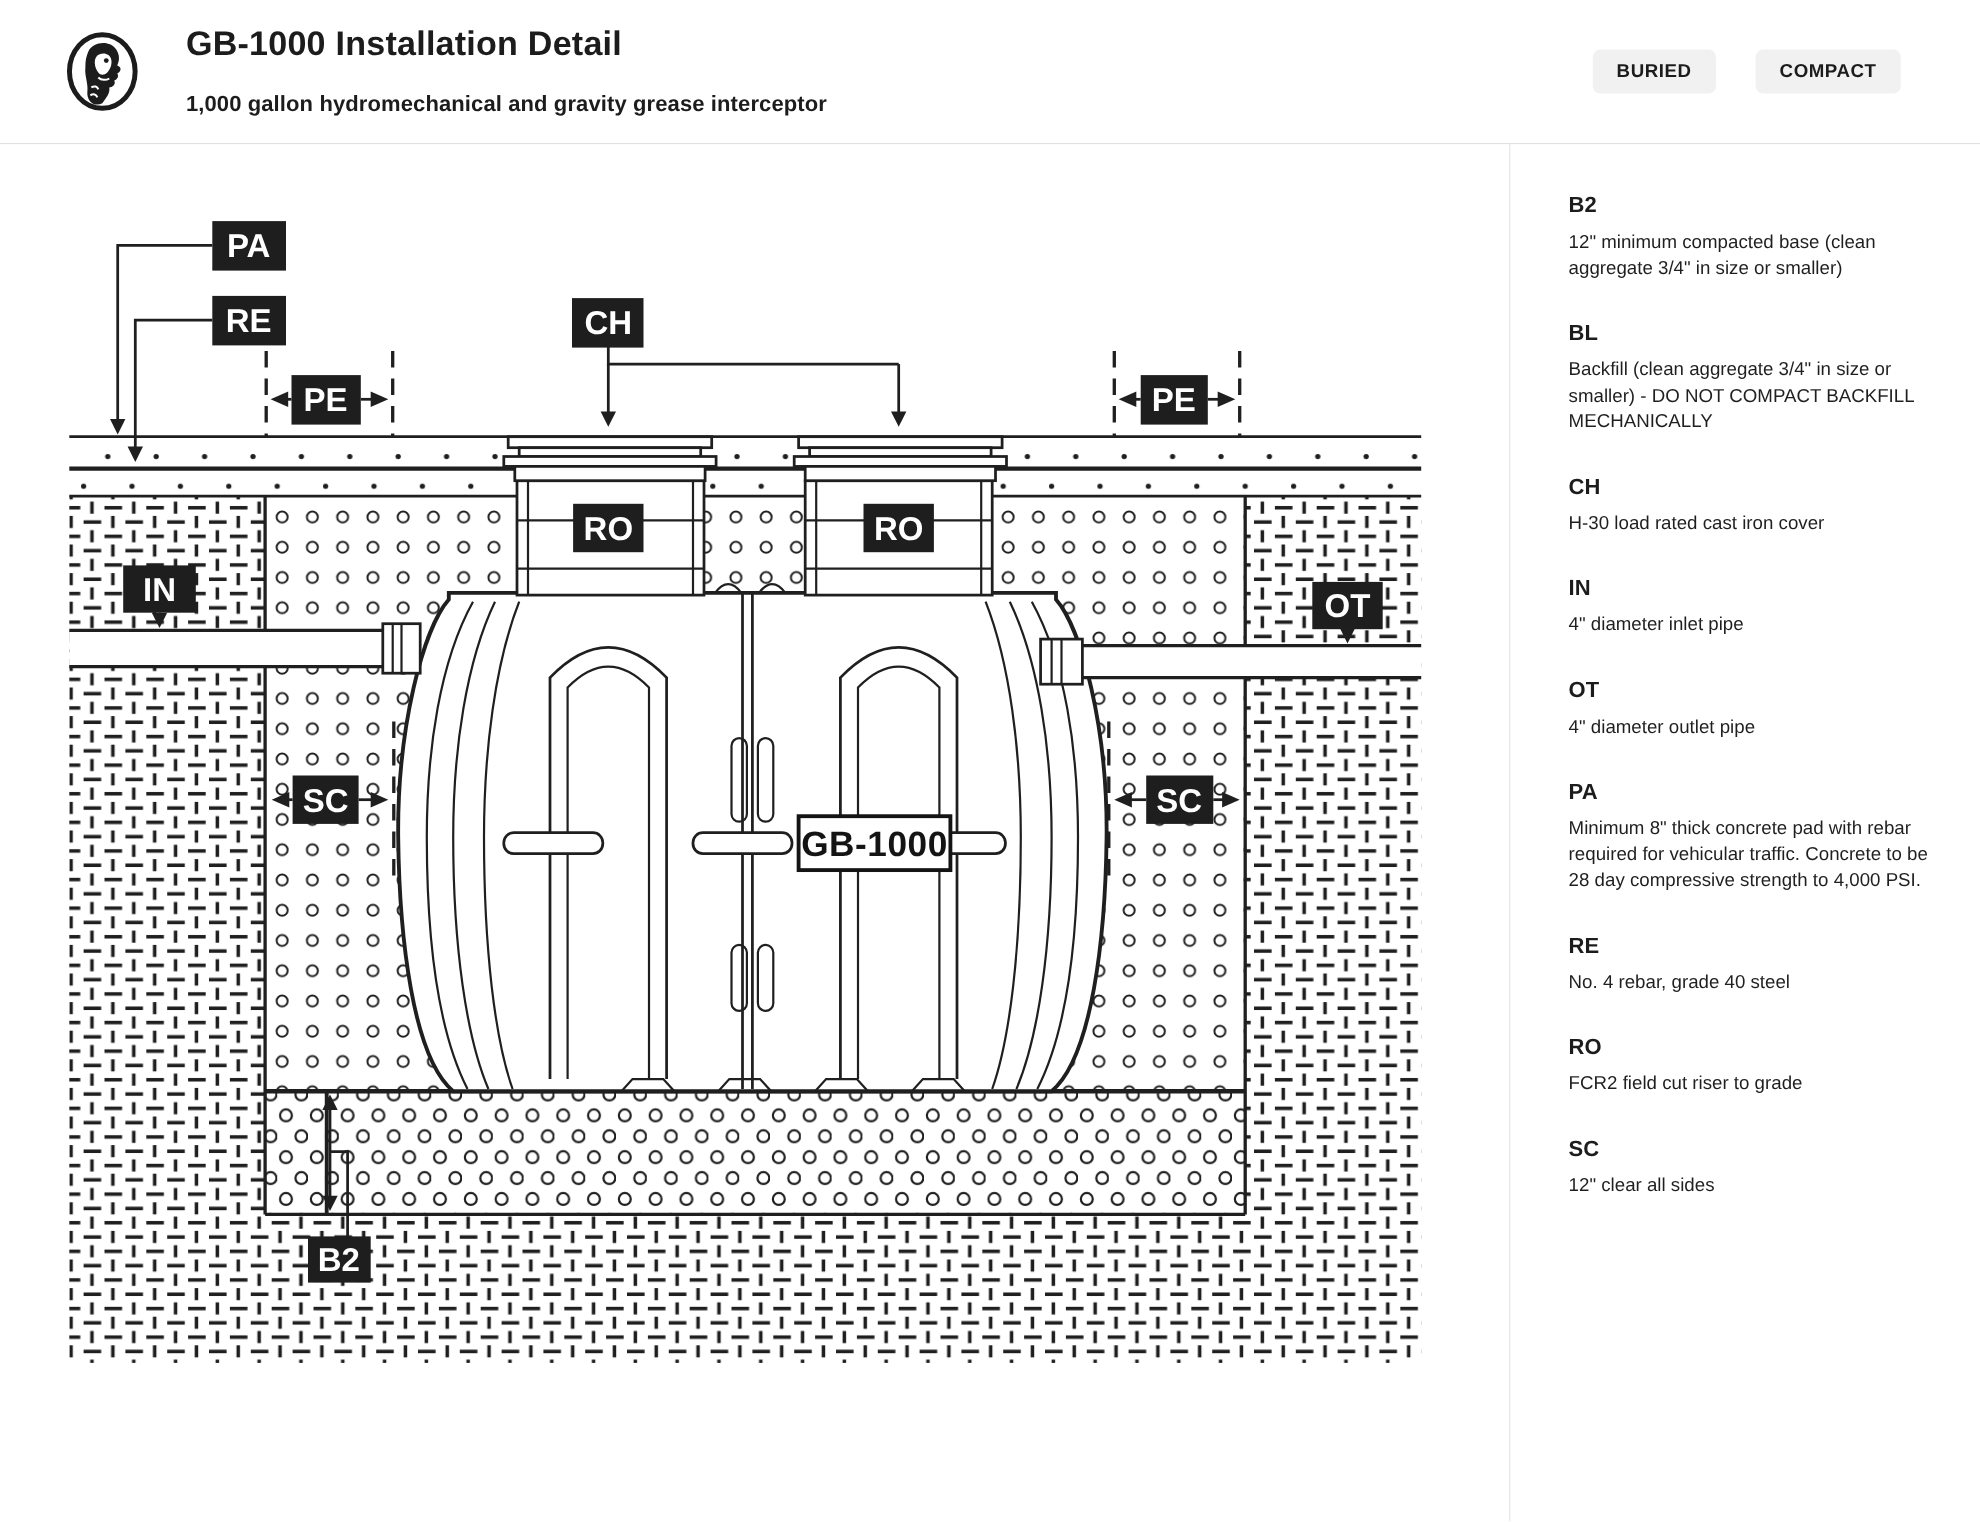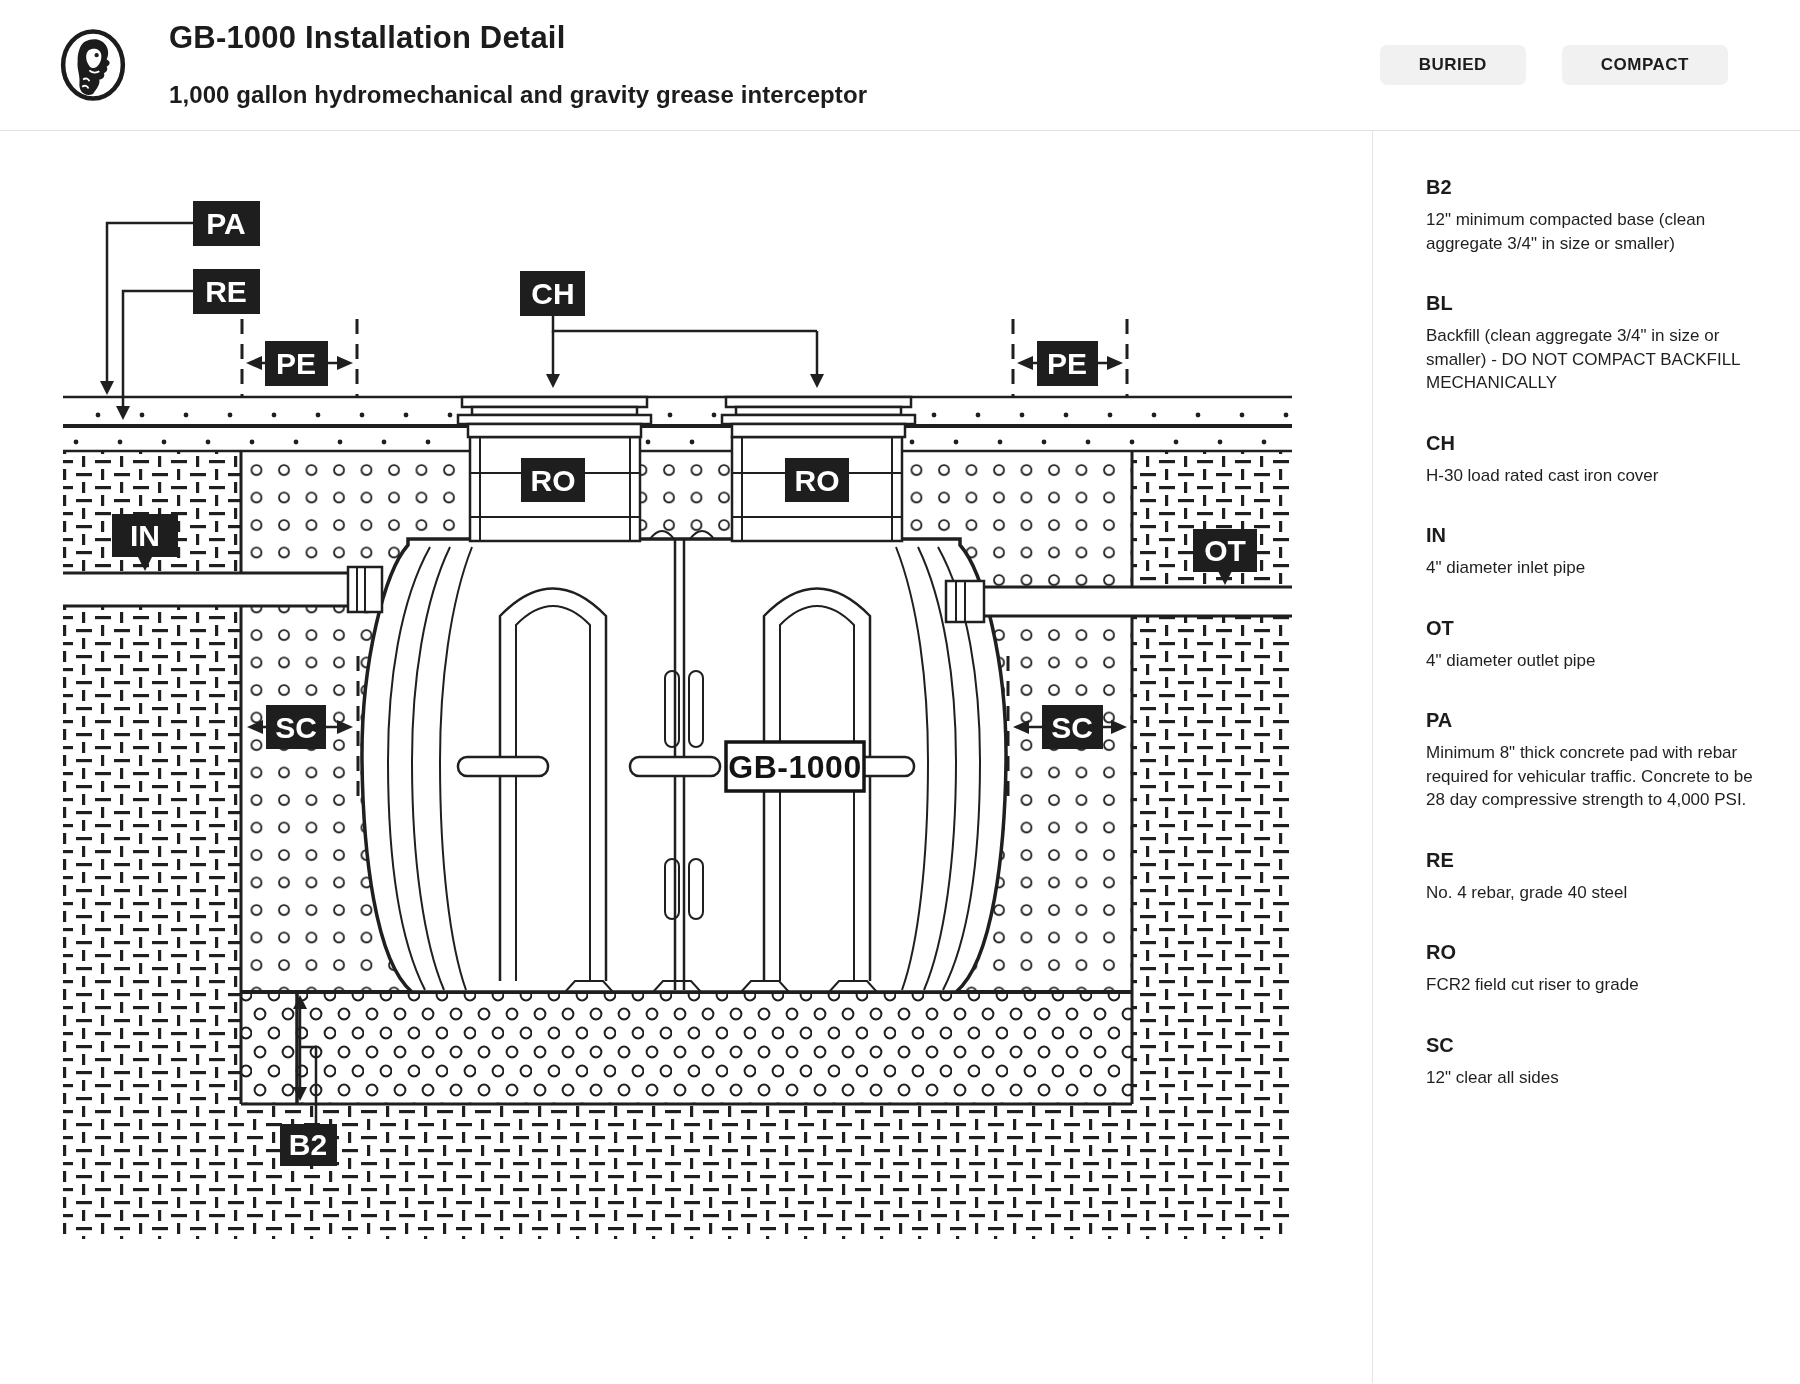--- a/index.html
+++ b/index.html
@@ -2,24 +2,24 @@
 <html><head>
 <meta charset="utf-8">
 <style>
   html,body{margin:0;padding:0;background:#fff;width:1800px;height:1384px;overflow:hidden;
     font-family:"Liberation Sans",sans-serif;color:#1c1c1c;}
   .header{height:131px;border-bottom:1px solid #e2e2e2;display:flex;align-items:center;
     padding:0 72px 0 58px;box-sizing:border-box;}
   .logo{width:70px;height:76px;flex:0 0 auto;}
   .titleblock{margin-left:41px;flex:1 1 auto;}
   .title{font-size:31px;font-weight:bold;line-height:1.1;letter-spacing:.2px;}
-  .subtitle{font-size:24px;font-weight:bold;margin-top:26px;letter-spacing:.1px;}
+  .subtitle{font-size:20px;font-weight:bold;margin-top:26px;letter-spacing:.1px;}
   .badges{display:flex;gap:36px;}
   .badge{background:#f1f1f2;border-radius:7px;height:40px;display:flex;align-items:center;
-    padding:0 39px;font-size:17px;font-weight:bold;letter-spacing:.5px;}
+    padding:0 22px;font-size:17px;font-weight:bold;letter-spacing:.5px;}
   .content{display:flex;height:1252px;}
   .main{width:1372px;flex:0 0 auto;position:relative;}
   .sidebar{flex:1 1 auto;border-left:1px solid #e4e4e4;padding:44px 0 0 53px;box-sizing:border-box;}
   .legend-item{margin-bottom:36px;width:332px;}
   .legend-code{font-size:20px;font-weight:bold;line-height:24px;margin-bottom:9px;}
   .legend-desc{font-size:17px;line-height:23.5px;color:#1f1f1f;}
   svg text.lbl{font-family:"Liberation Sans",sans-serif;font-weight:bold;font-size:30px;fill:#fff;
     text-anchor:middle;}
   svg text.tanklbl{font-family:"Liberation Sans",sans-serif;font-weight:bold;font-size:32px;fill:#141414;
     text-anchor:middle;letter-spacing:.5px;}

